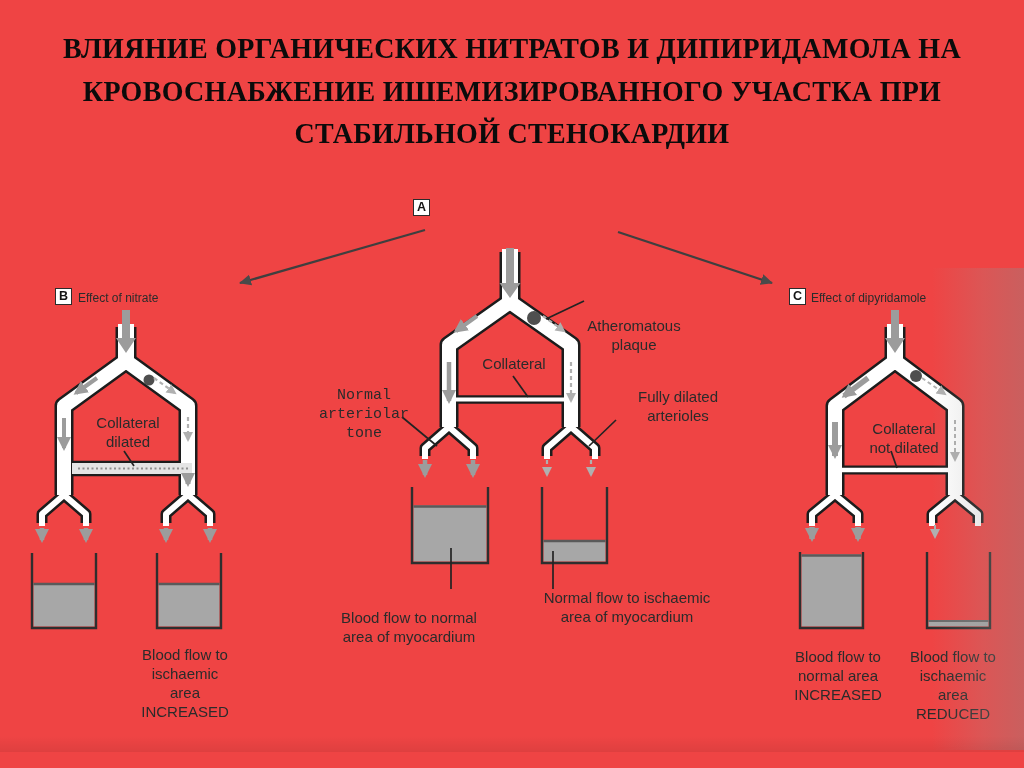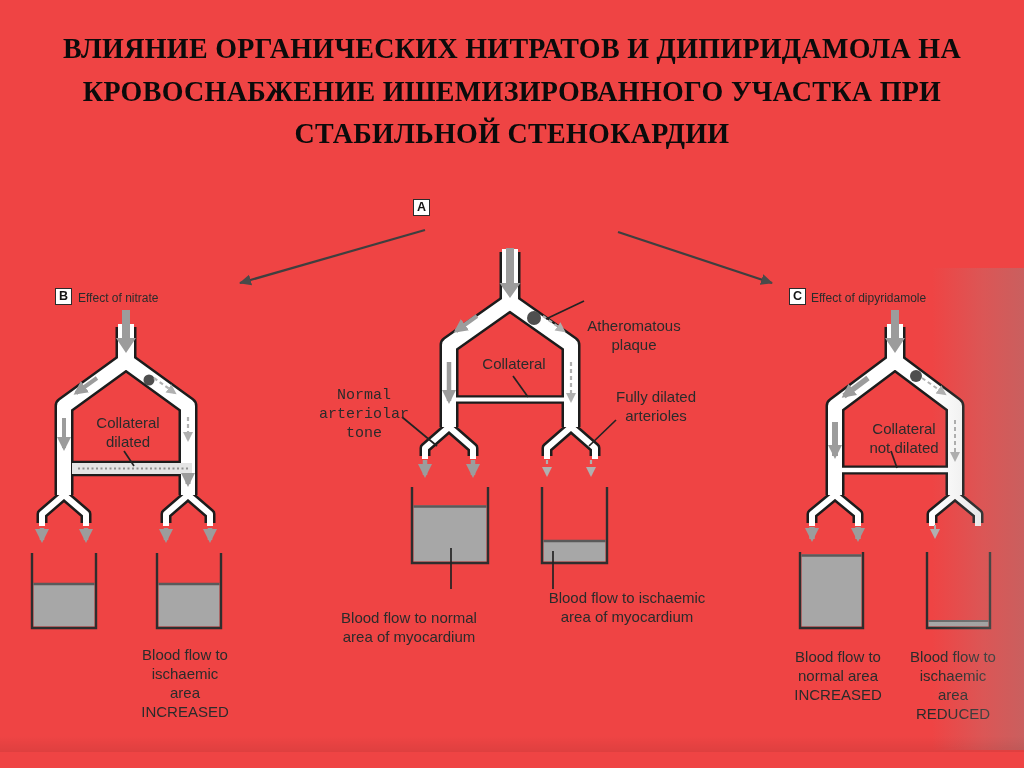--- a/index.html
+++ b/index.html
@@ -244,25 +244,25 @@
   <div class="panel-letter" style="left:789px; top:288px;">C</div>
 
   <div class="dlabel panel-title" style="left:78px;  top:289px;">Effect of nitrate</div>
   <div class="dlabel panel-title" style="left:811px; top:289px;">Effect of dipyridamole</div>
 
   <div class="dlabel" style="left:578px; top:282px; width:112px;margin-top:34px;">Atheromatous
 plaque</div>
   <div class="dlabel" style="left:468px; top:354px; width:92px;">Collateral</div>
   <div class="dlabel" style="left:302px; top:386px; width:124px;font-family:Liberation Mono, monospace;">Normal arteriolar
 tone</div>
-  <div class="dlabel" style="left:606px; top:387px; width:100px;">Fully dilated
+  <div class="dlabel" style="left:628px; top:387px; width:100px;">Fully dilated
 arterioles</div>
   <div class="dlabel" style="left:328px; top:608px; width:162px;">Blood flow to normal
 area of myocardium</div>
-  <div class="dlabel" style="left:536px; top:588px; width:182px;">Blood flow to ischaemic
+  <div class="dlabel" style="left:536px; top:588px; width:182px;">Normal flow to ischaemic
 area of myocardium</div>
 
   <div class="dlabel" style="left:78px;  top:413px; width:100px;">Collateral
 dilated</div>
   <div class="dlabel" style="left:118px; top:645px; width:134px;">Blood flow to
 ischaemic
 area
 INCREASED</div>
 
   <div class="dlabel" style="left:852px; top:419px; width:104px;">Collateral

